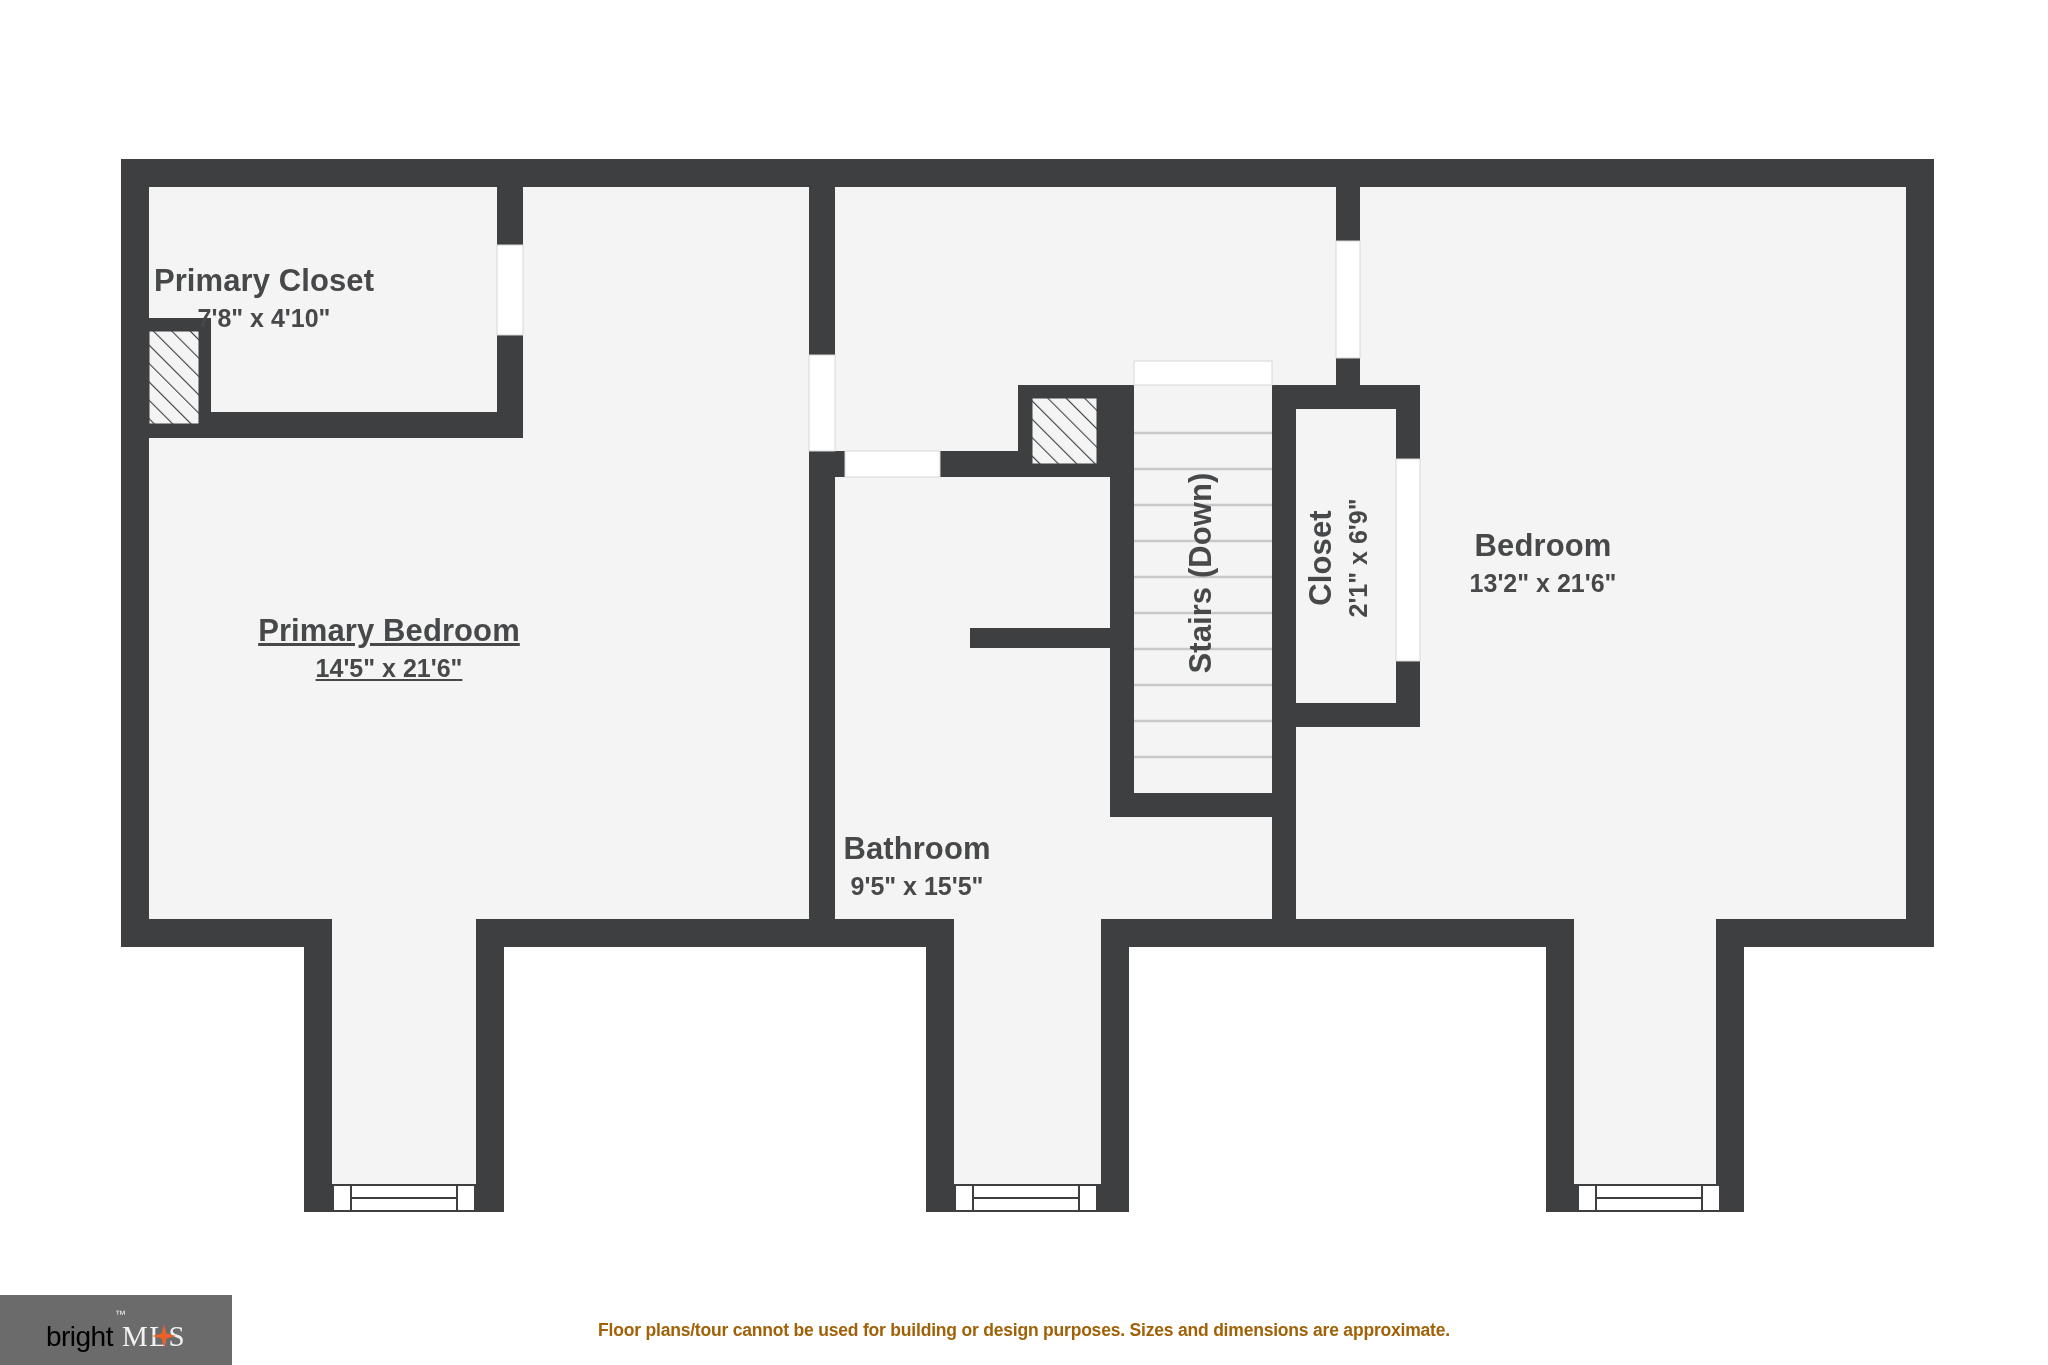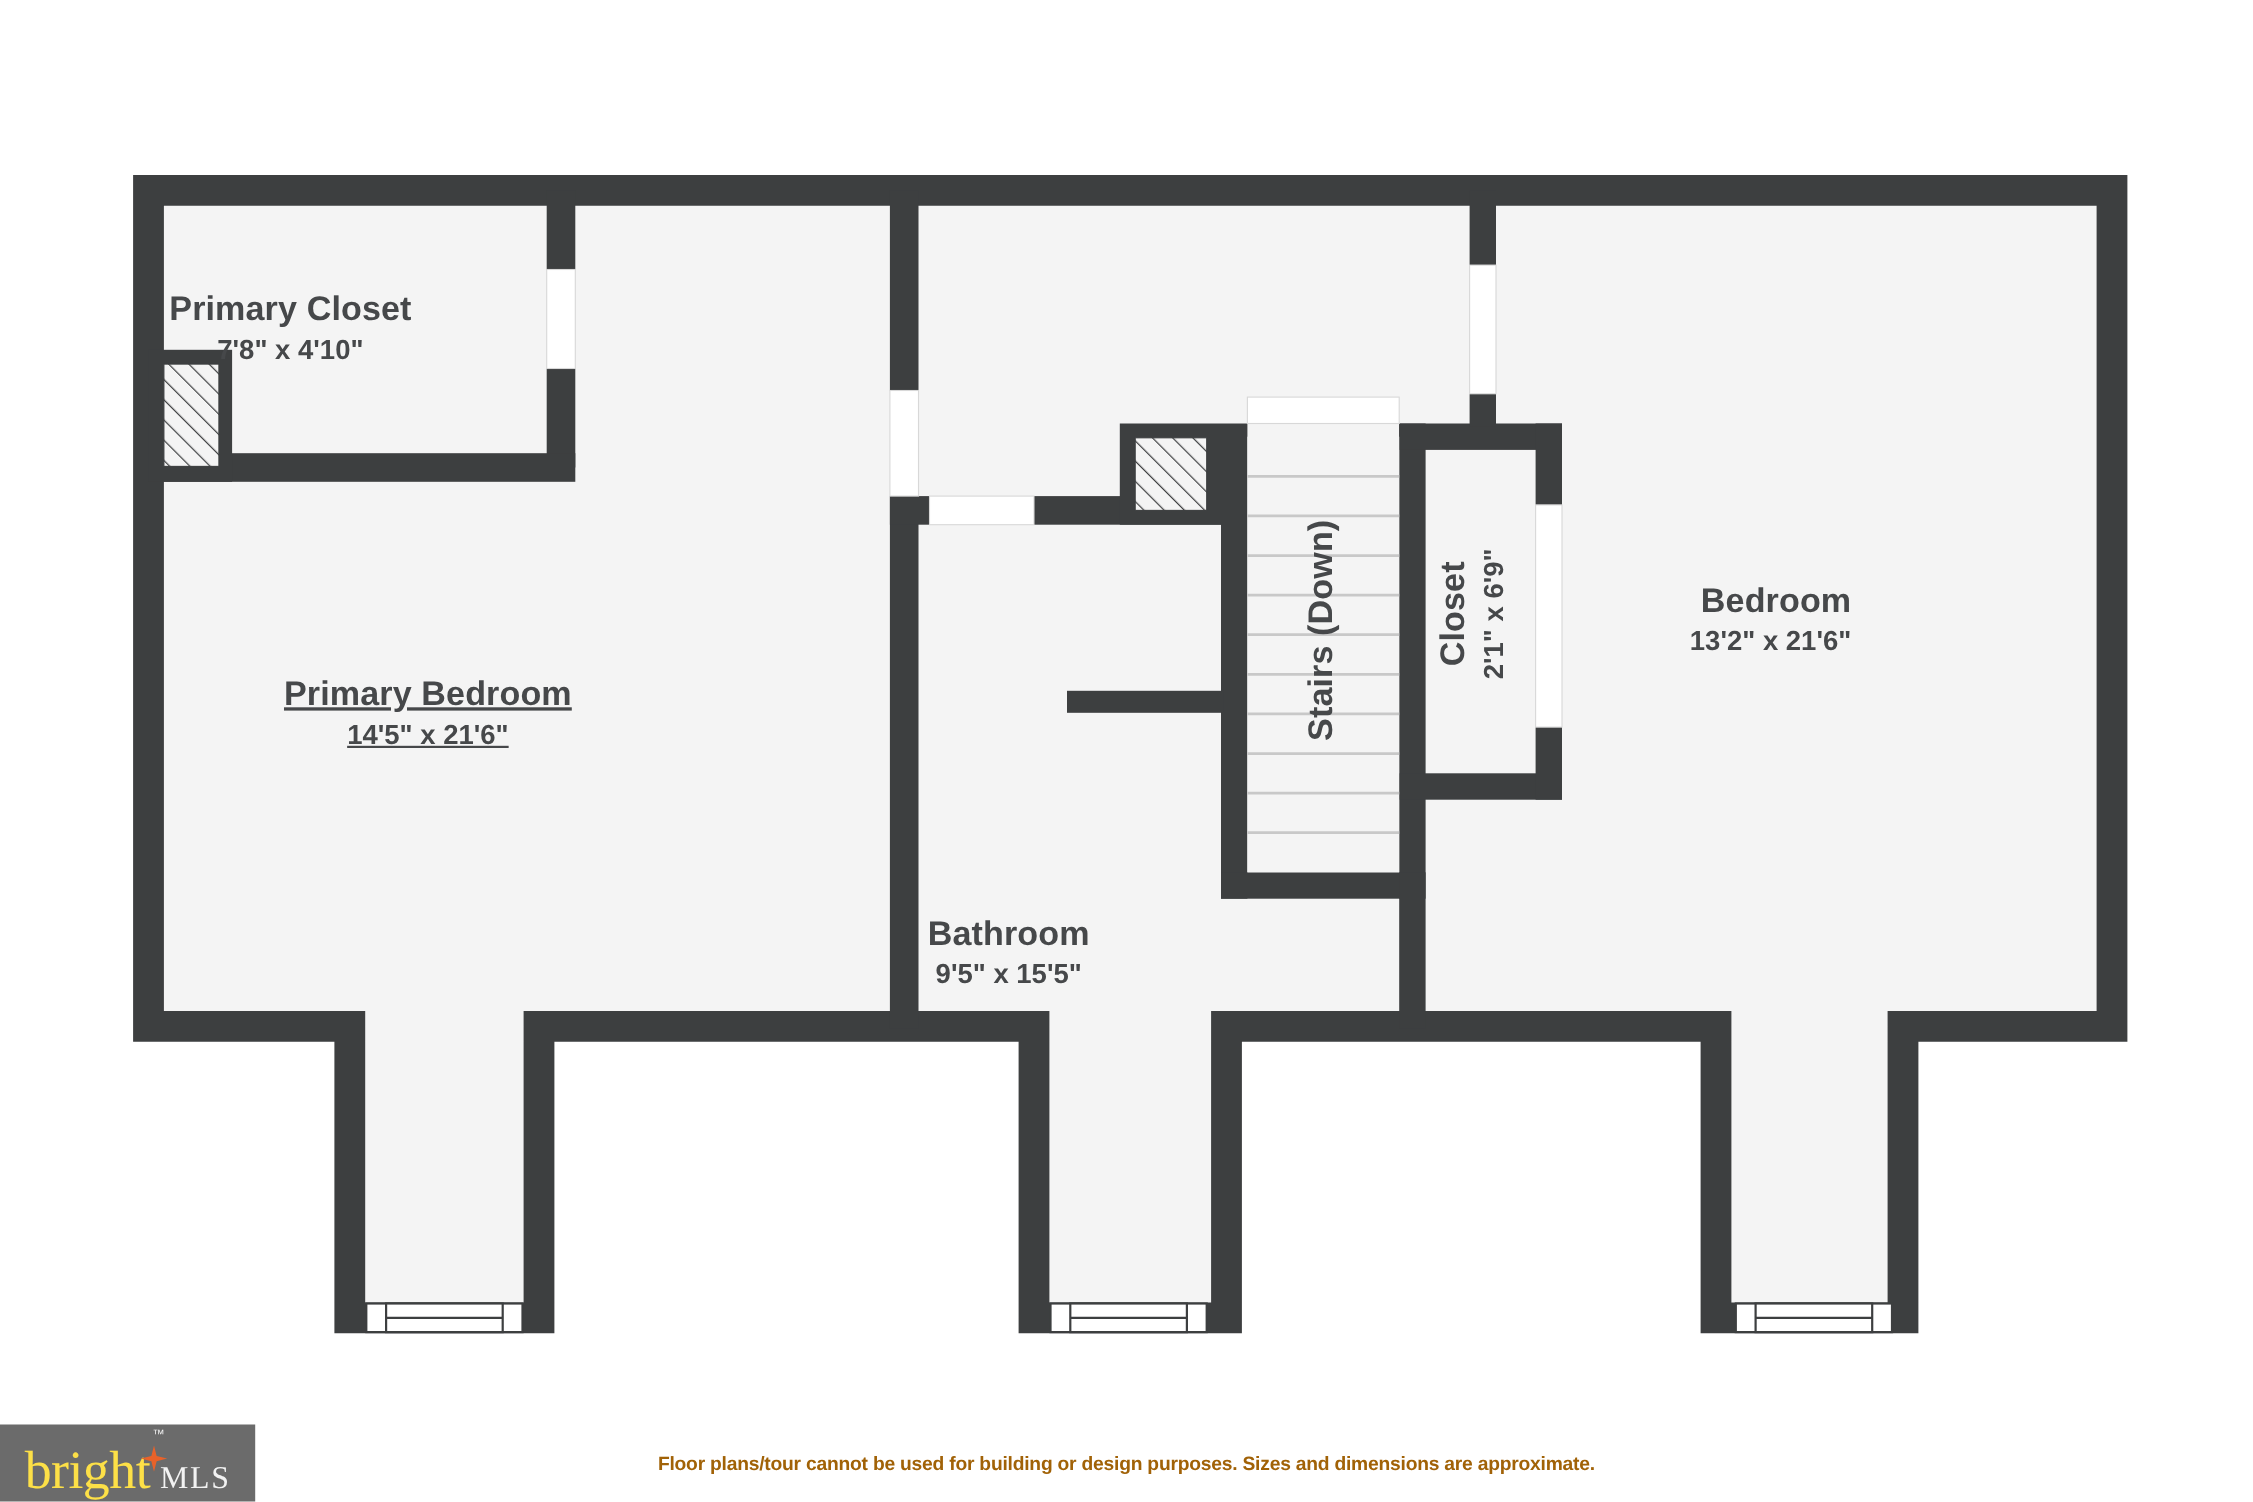--- a/index.html
+++ b/index.html
@@ -77,23 +77,23 @@
     align-items: center;
     justify-content: center;
   }
   #mls-logo .logo-inner {
     position: relative;
     display: flex;
     align-items: baseline;
     line-height: 1;
   }
   #mls-logo .brand-bright {
-    font-family: Liberation Serif, serif;
-    font-size: 49px;
-    color: #fde047;
+    font-family: Liberation Sans, sans-serif;
+    font-size: 28px;
+    color: #000000;
     letter-spacing: -0.5px;
   }
   #mls-logo .brand-mls {
     font-family: Liberation Serif, serif;
     font-size: 29px;
     color: #f2f2f2;
     letter-spacing: 1.5px;
     margin-left: 9px;
   }
   #mls-logo .brand-tm {
@@ -223,21 +223,21 @@
   <div class="room-label" style="left:149px; top:600px; width:480px;text-decoration:underline;">
     <span class="r-name">Primary Bedroom</span>
     <span class="r-dim">14'5" x 21'6"</span>
   </div>
 
   <div class="room-label" style="left:797px; top:818px; width:240px;text-align:center;">
     <span class="r-name">Bathroom</span>
     <span class="r-dim">9'5" x 15'5"</span>
   </div>
 
-  <div class="room-label" style="left:1403px; top:515px; width:280px;text-align:right;">
+  <div class="room-label" style="left:1403px; top:515px; width:280px;">
     <span class="r-name">Bedroom</span>
     <span class="r-dim">13'2" x 21'6"</span>
   </div>
 
   <div class="room-label rot-label vert" style="left:1188px; top:510px; width:300px; height:70px;">
     <span class="r-name">Closet</span>
     <span class="r-dim">2'1" x 6'9"</span>
   </div>
 
   <div class="room-label rot-label vert" style="left:1043px; top:540px; width:320px; height:40px;">

